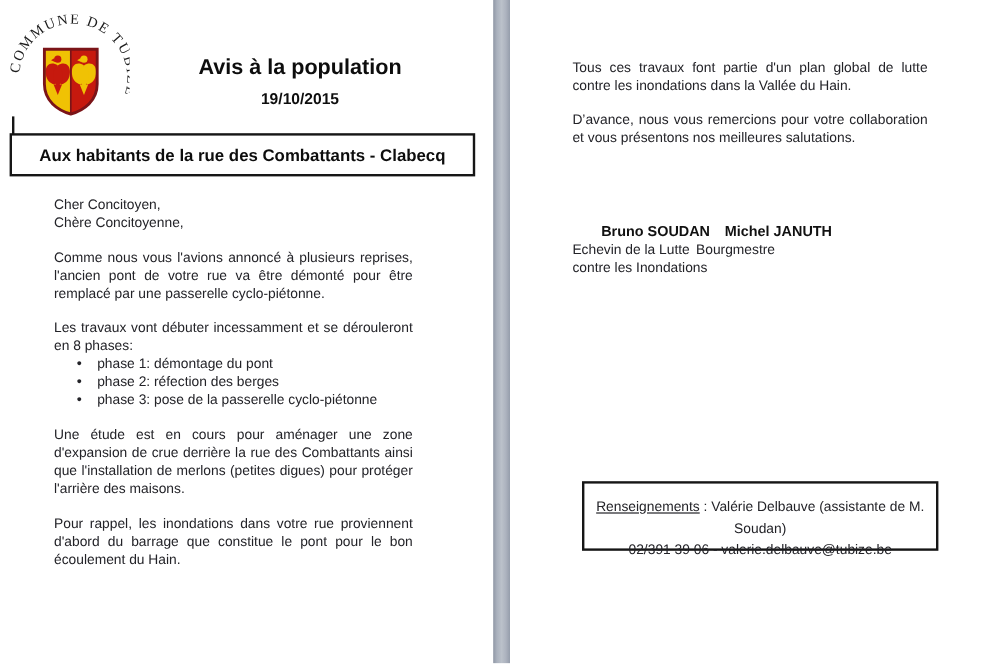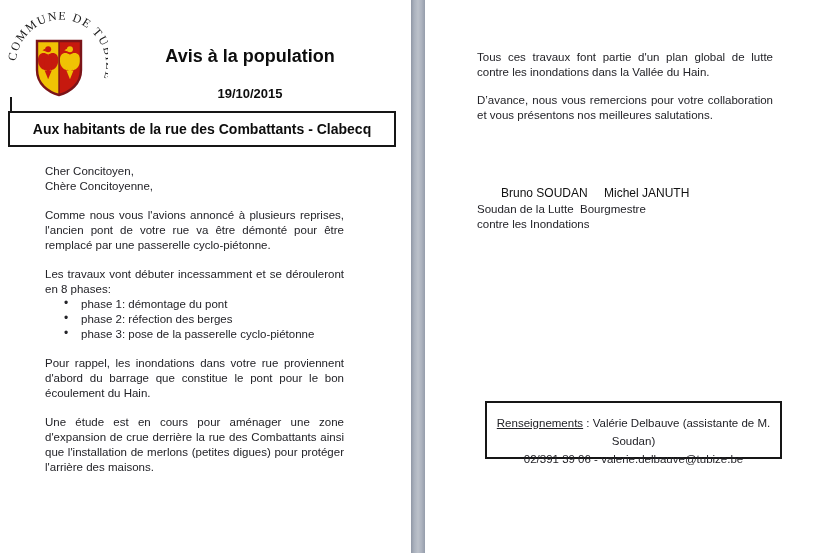--- a/index.html
+++ b/index.html
@@ -16,21 +16,21 @@
   .divider {
     position:absolute; left:411px; top:0; width:14px; height:553px;
     background:linear-gradient(to right,#8f97a5 0%,#aab1bd 22%,#bbc1ca 50%,#adb3bf 75%,#959dab 100%);
   }
 
   
   .logo { position:absolute; left:8px; top:12px; width:100px; height:100px; }
   .arc-text { font-family:"Liberation Serif", serif; font-size:12px; letter-spacing:1.5px; fill:#1c1c1c; }
   .header { position:absolute; left:100px; top:45px; width:300px; text-align:center; }
   .doc-title { font-size:18px; font-weight:bold; color:#0d0d0d; line-height:22px; }
-  .doc-date  { font-size:13px; font-weight:bold; color:#0d0d0d; margin-top:19px; }
+  .doc-date  { font-size:13px; font-weight:bold; color:#0d0d0d; margin-top:8px; }
   .tick { position:absolute; left:10px; top:97px; width:2px; height:15px; background:#161616; }
   .banner {
     position:absolute; left:8px; top:111px; width:388px; height:36px;
     border:2px solid #161616; display:flex; align-items:center; justify-content:center;
     font-size:14px; font-weight:bold; color:#0d0d0d;
   }
   .body-left {
     position:absolute; left:45px; top:164px; width:299px;
     font-size:11.5px; line-height:15px; text-align:justify; color:#232328;
   }
@@ -44,21 +44,21 @@
 
   
   .body-right {
     position:absolute; left:52px; top:50px; width:296px;
     font-size:11.5px; line-height:14.5px; text-align:justify; color:#232328;
   }
   .body-right p { margin:0 0 14px 0; }
   .signatures { position:absolute; left:52px; top:186px; width:330px; display:flex; }
   .sig { flex:0 0 auto; }
   .sig.c1 { width:103px; } .sig.c2 { width:113px; } .sig.c3 { width:100px; }
-  .sig-name { font-size:12px; font-weight:normal; color:#111; white-space:nowrap;padding-left:24px; }
+  .sig-name { font-size:12px; font-weight:bold; color:#111; white-space:nowrap;padding-left:24px; }
   .sig-role { font-size:11.5px; line-height:15px; color:#232328; white-space:nowrap; margin-top:2px; }
   .sig-role div { white-space:nowrap; }
   .contact-box {
     position:absolute; left:60px; top:401px; width:297px; height:58px;
     border:2px solid #161616; text-align:center; padding-top:11px;
     font-size:11.5px; line-height:18px; color:#232328;
   }
   .contact-box .u { text-decoration:underline; }
 </style>
 </head>
@@ -112,39 +112,39 @@
     <div class="body-left">
       <p class="salutation">Cher Concitoyen,</p>
       <p class="salutation">Chère Concitoyenne,</p>
       <p class="after-sal">Comme nous vous l'avions annoncé à plusieurs reprises, l'ancien pont de votre rue va être démonté pour être remplacé par une passerelle cyclo-piétonne.</p>
       <p class="mb0">Les travaux vont débuter incessamment et se dérouleront en 8 phases:</p>
       <ul class="phases">
         <li>phase 1: démontage du pont</li>
         <li>phase 2: réfection des berges</li>
         <li>phase 3: pose de la passerelle cyclo-piétonne</li>
       </ul>
+      <p>Une étude est en cours pour aménager une zone d'expansion de crue derrière la rue des Combattants ainsi que l'installation de merlons (petites digues) pour protéger l'arrière des maisons.</p>
       <p>Pour rappel, les inondations dans votre rue proviennent d'abord du barrage que constitue le pont pour le bon écoulement du Hain.</p>
-      <p>Une étude est en cours pour aménager une zone d'expansion de crue derrière la rue des Combattants ainsi que l'installation de merlons (petites digues) pour protéger l'arrière des maisons.</p>
     </div>
   </section>
 
   <div class="divider"></div>
 
   <section class="page page-right">
 
     <div class="body-right">
       <p>Tous ces travaux font partie d'un plan global de lutte contre les inondations dans la Vallée du Hain.</p>
       <p>D’avance, nous vous remercions pour votre collaboration et vous présentons nos meilleures salutations.</p>
     </div>
 
     <div class="signatures">
       <div class="sig c1">
         <div class="sig-name">Bruno SOUDAN</div>
         <div class="sig-role">
-          <div>Soudan de la Lutte</div>
+          <div>Echevin de la Lutte</div>
           <div>contre les Inondations</div>
         </div>
       </div>
       <div class="sig c3">
         <div class="sig-name">Michel JANUTH</div>
         <div class="sig-role">
           <div>Bourgmestre</div>
         </div>
       </div>
     </div>

